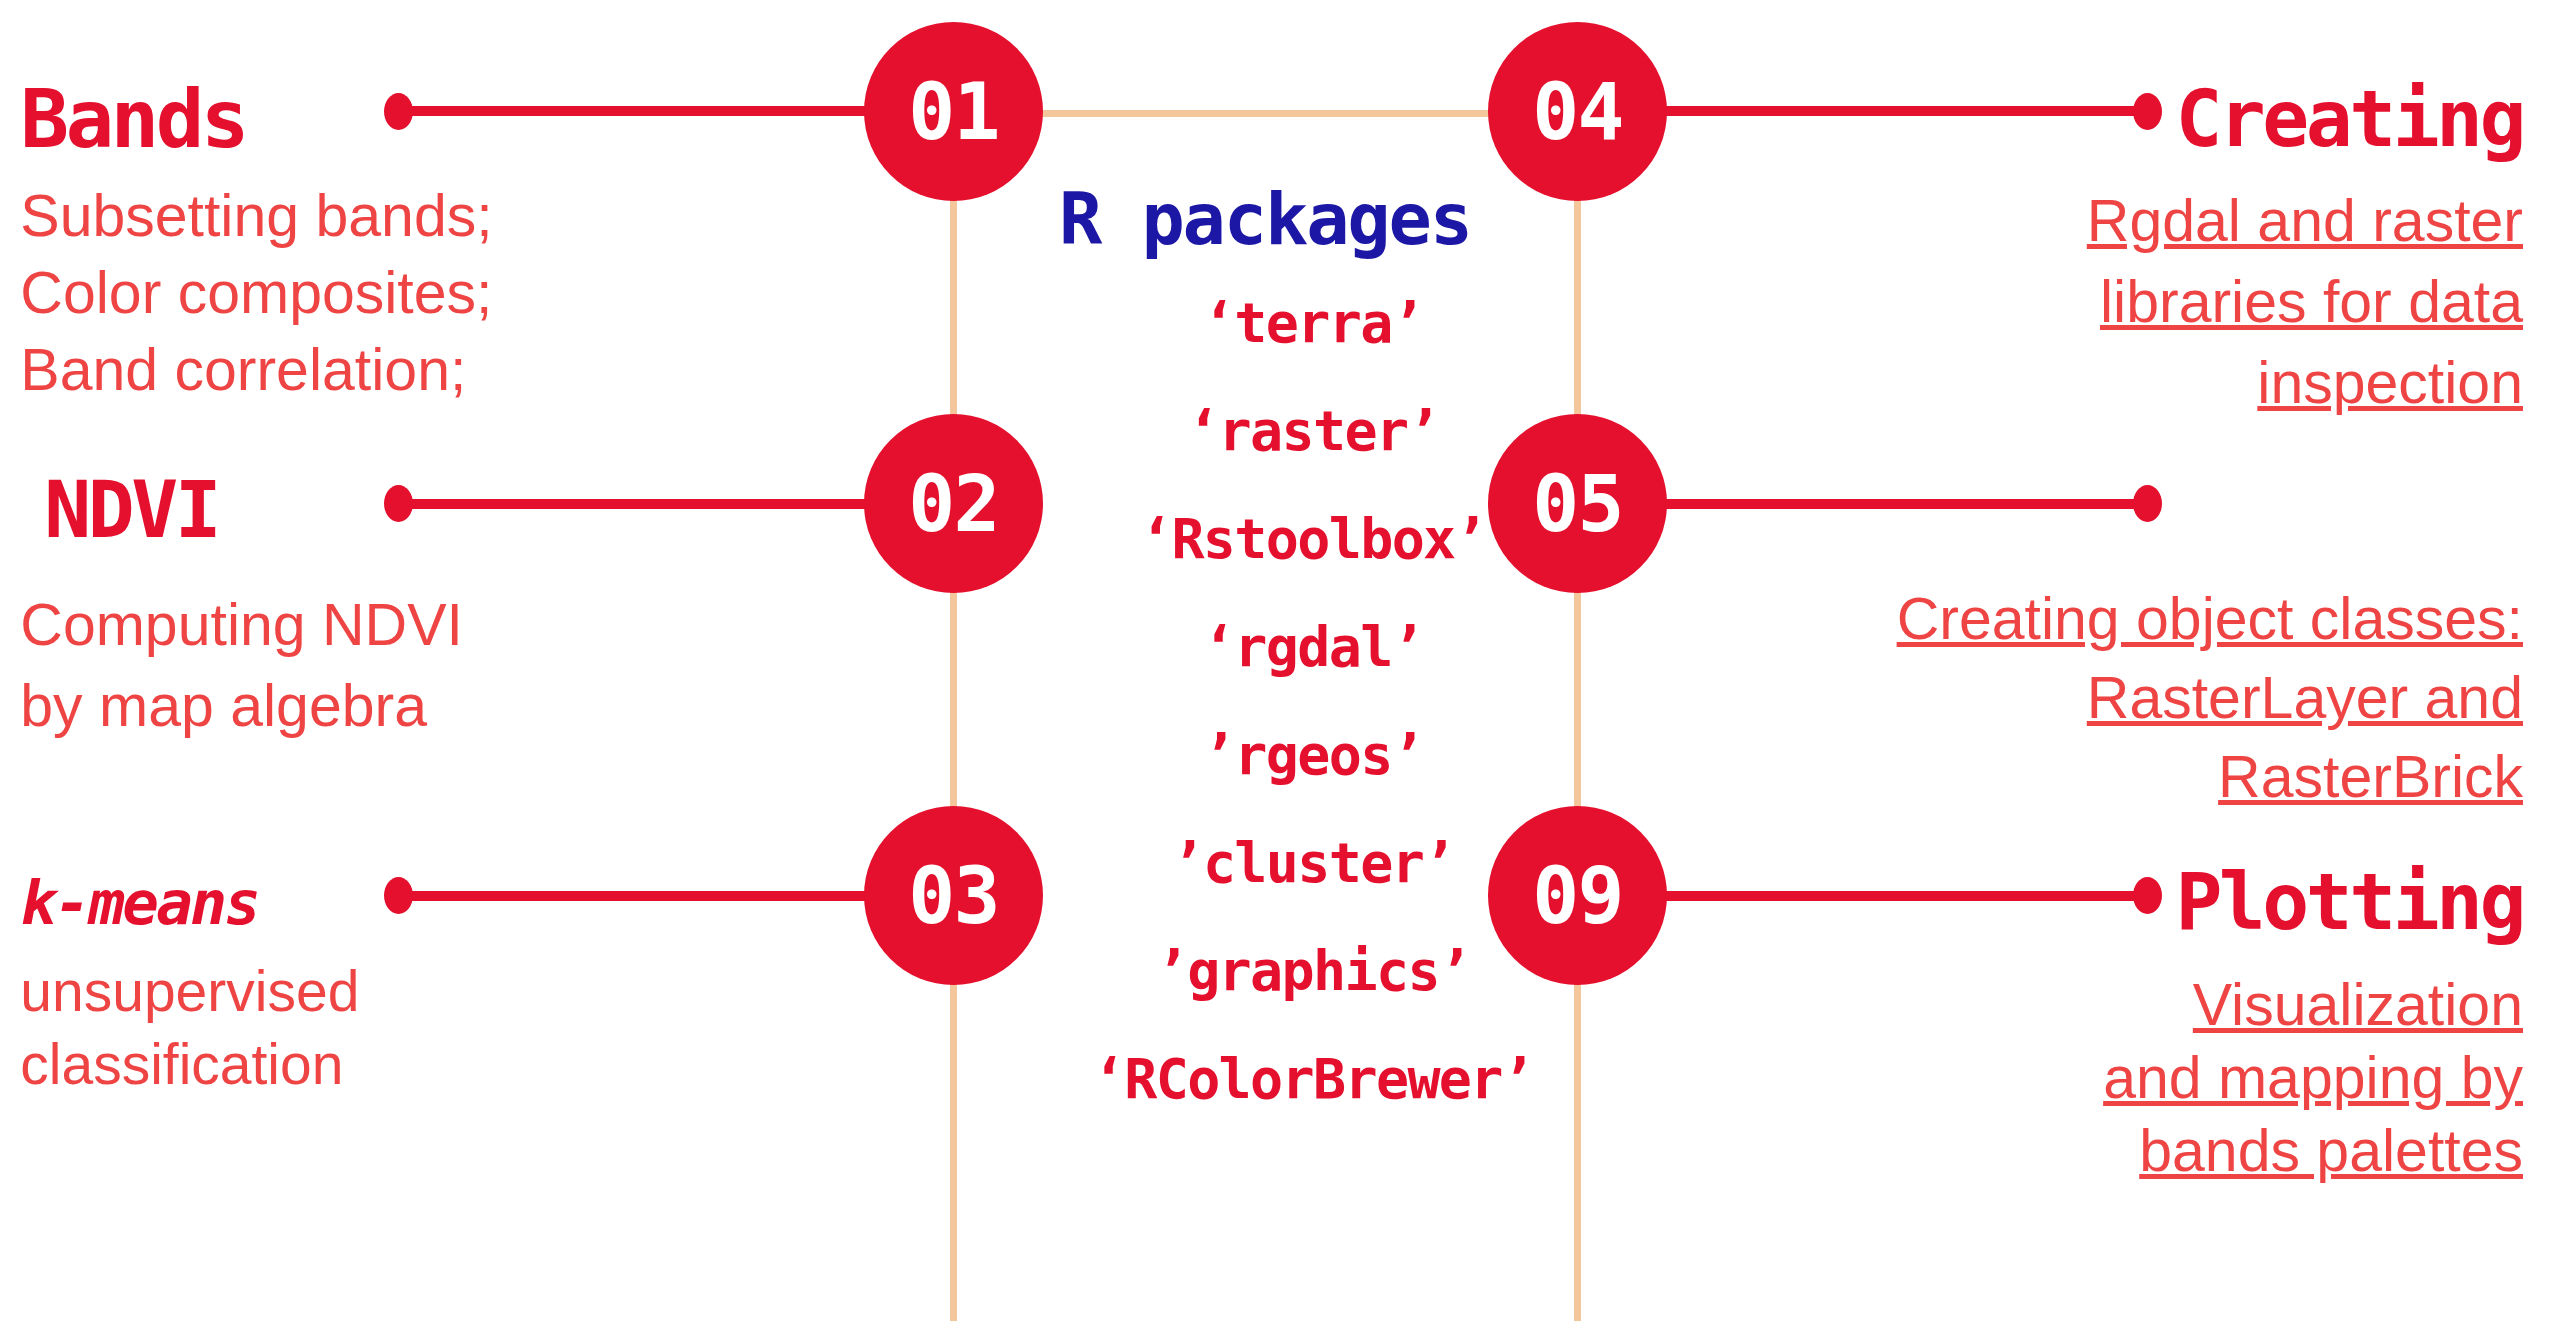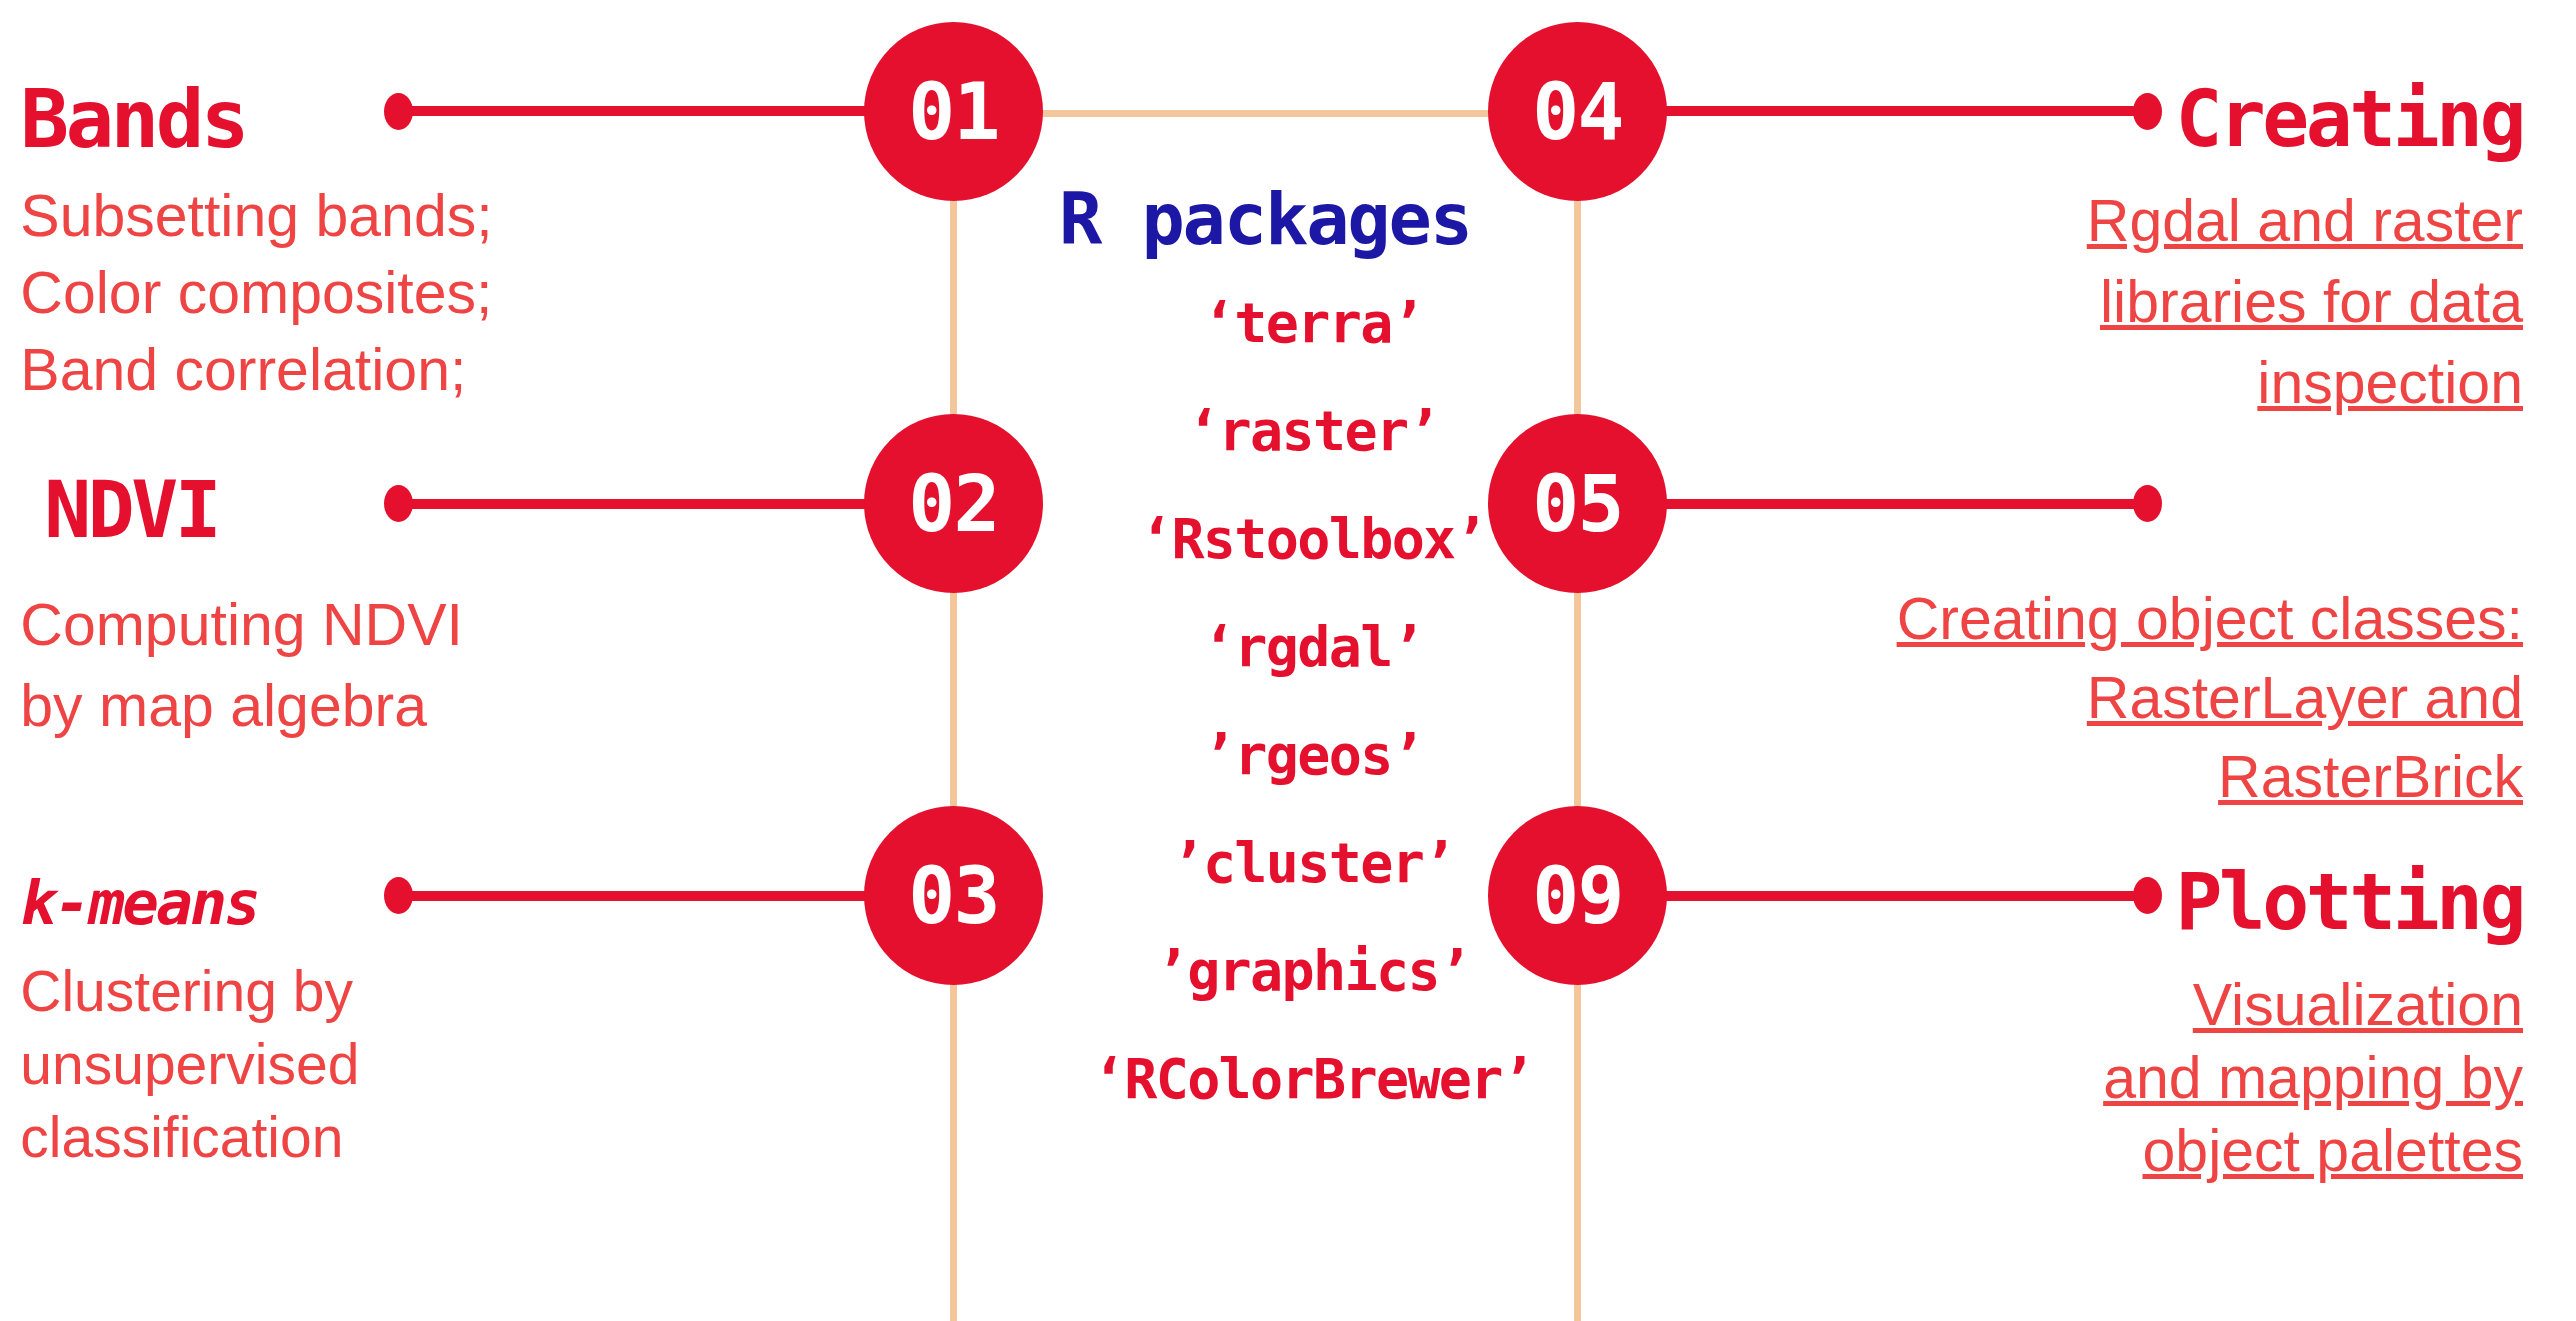--- a/index.html
+++ b/index.html
@@ -159,39 +159,38 @@
   <div class="desc" style="left:20.3px; top:178px; font-size:59px; line-height:77px;">
     <div>Subsetting bands;</div>
     <div>Color composites;</div>
     <div>Band correlation;</div>
   </div>
   <div class="desc" style="left:20.3px; top:585px; font-size:59px; line-height:81px;">
     <div>Computing NDVI</div>
     <div>by map algebra</div>
   </div>
   <div class="desc" style="left:20.3px; top:955px; font-size:57px; line-height:73px;">
-    <div>Clustering by</div>
     <div>unsupervised</div>
     <div>classification</div>
   </div>
 
   <div class="desc right" style="right:53px; top:181px; font-size:59px; line-height:81px;">
     <div>Rgdal and raster</div>
     <div>libraries for data</div>
     <div>inspection</div>
   </div>
   <div class="desc right" style="right:53px; top:580px; font-size:59px; line-height:79px;">
     <div>Creating object classes:</div>
     <div>RasterLayer and</div>
     <div>RasterBrick</div>
   </div>
   <div class="desc right" style="right:53px; top:969px; font-size:59px; line-height:73px;">
     <div>Visualization</div>
     <div>and mapping by</div>
-    <div>object palettes</div>
+    <div>bands palettes</div>
   </div>
 
   <div class="center-title" style="left:1265px; top:219px;">R packages</div>
 
   <div class="pkg-list">
     <div class="pkg-item">‘terra’</div>
     <div class="pkg-item">‘raster’</div>
     <div class="pkg-item">‘Rstoolbox’</div>
     <div class="pkg-item">‘rgdal’</div>
     <div class="pkg-item">’rgeos’</div>

